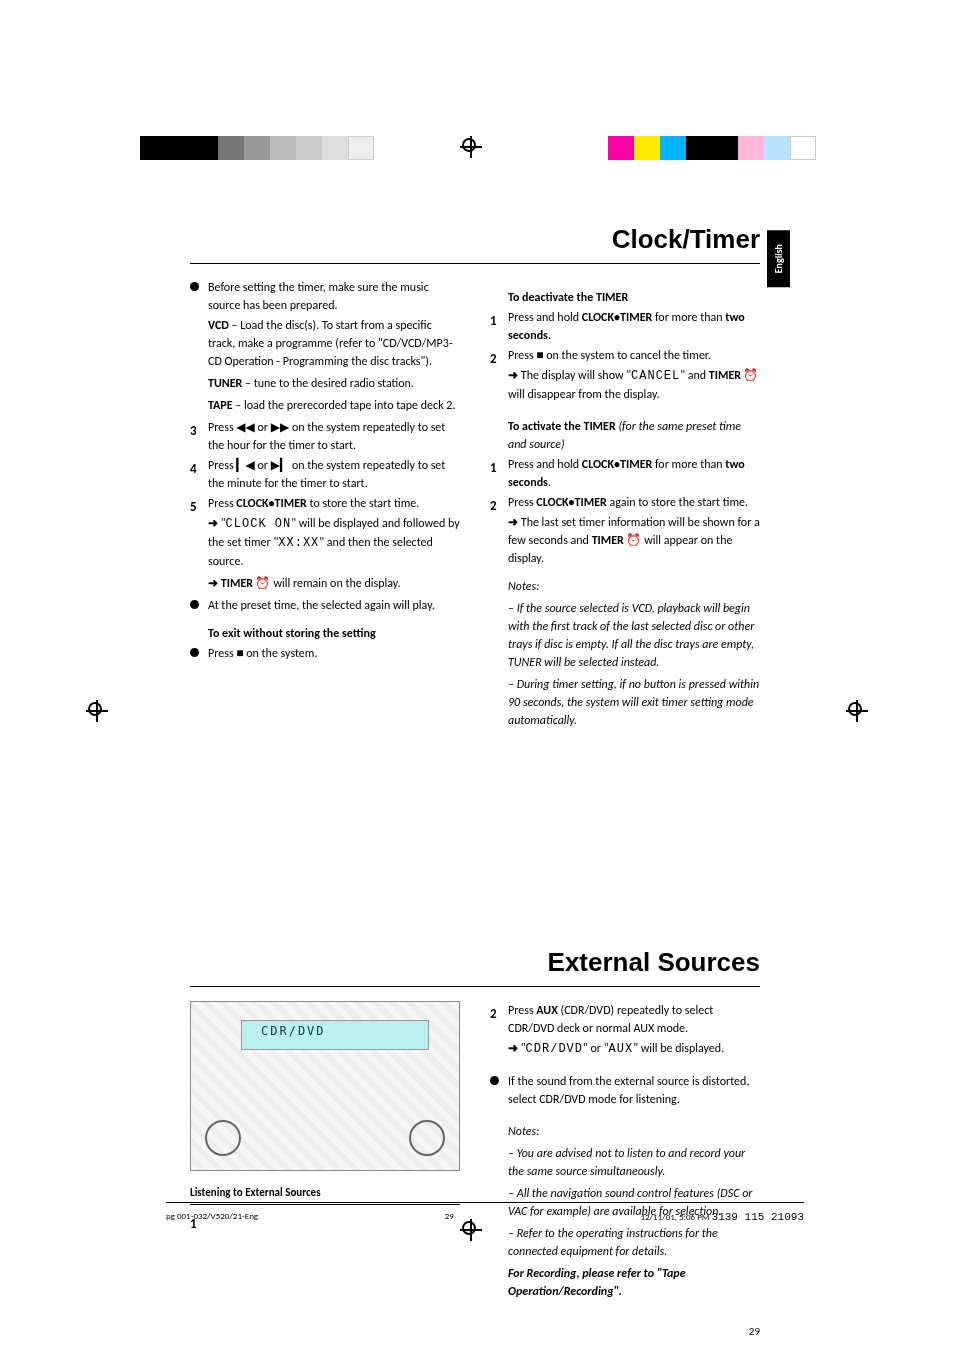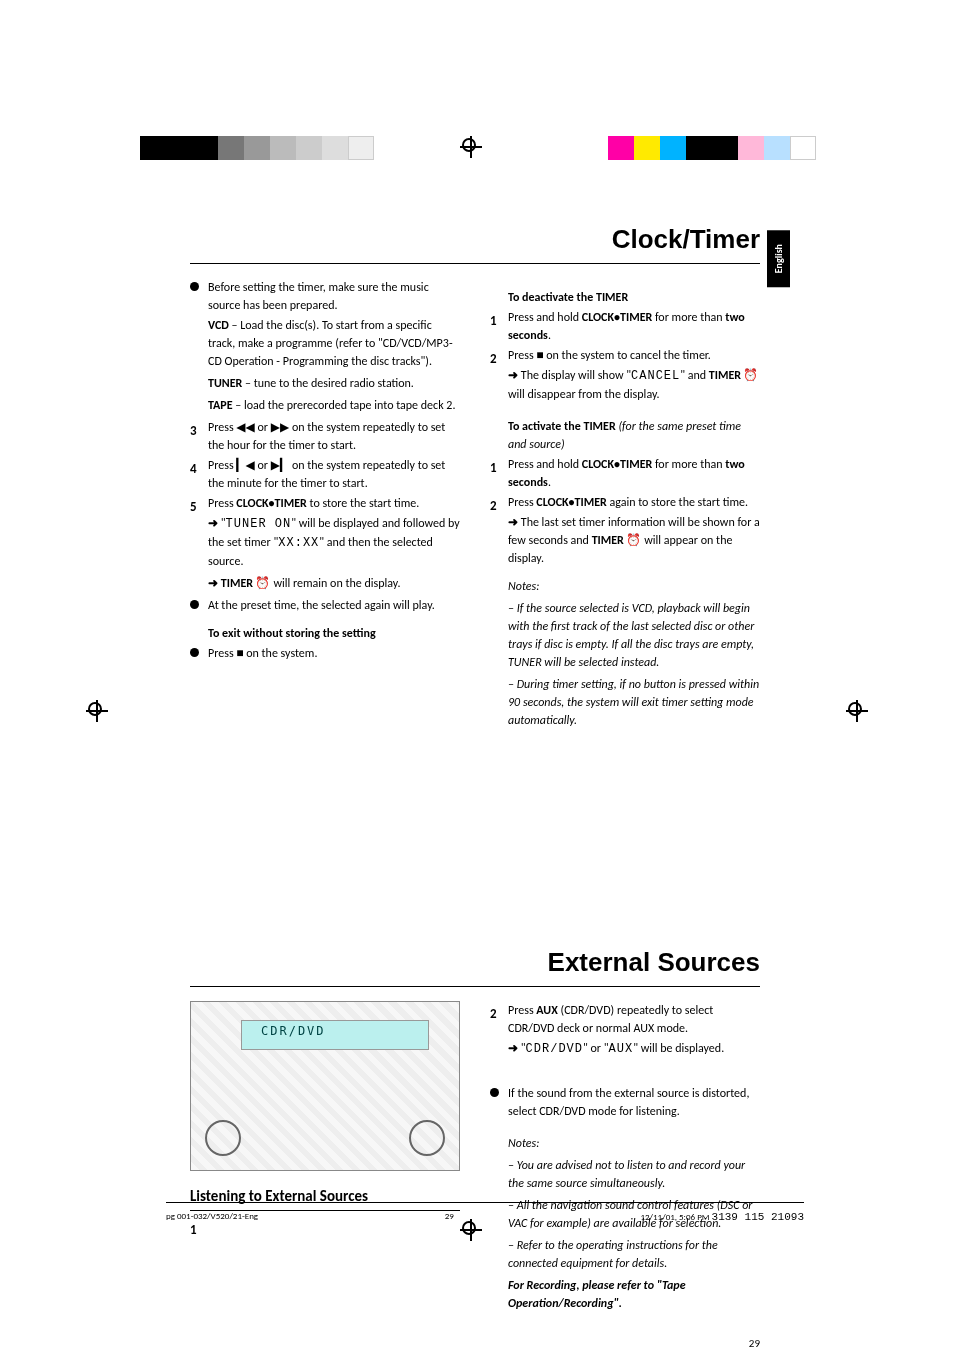--- a/index.html
+++ b/index.html
@@ -90,21 +90,21 @@
     background:#bbf0ee; border:1px solid #999;
   }
   .illus .knob {
     position:absolute; width:36px; height:36px; border:2px solid #666; border-radius:50%;
     bottom:14px;
   }
   .illus .knob.l { left:14px; }
   .illus .knob.r { right:14px; }
   .illus .lcdtext { position:absolute; top:20px; left:70px; font-family:monospace; font-size:12px; letter-spacing:2px; color:#044; }
   h2.listening {
-    font-size: 15px;
+    font-size: 11px;
     font-weight: bold;
     border-bottom: 1px solid #000;
     padding-bottom: 2px;
     margin-bottom: 6px;
   }
   .page-num { text-align:right; font-size:11px; margin-top:20px; }
   .footer {
     position:absolute;
     bottom: 126px;
     left: 166px;
@@ -182,21 +182,21 @@
       </div>
 
       <div class="li"><span class="mark">4</span>
         <span>Press </span><span>▎◀</span><span> or </span><span>▶▎</span><span> on the system repeatedly to set the minute for the timer to start.</span>
       </div>
 
       <div class="li"><span class="mark">5</span>
         <span>Press </span><span class="bold">CLOCK•TIMER</span><span> to store the start time.</span>
       </div>
       <p class="arrow" style="padding-left:18px">
-        <span>"</span><span class="disp">TUNER ON</span><span>" will be displayed and followed by the set timer "</span><span class="disp">XX:XX</span><span>" and then the selected source.</span>
+        <span>"</span><span class="disp">CLOCK ON</span><span>" will be displayed and followed by the set timer "</span><span class="disp">XX:XX</span><span>" and then the selected source.</span>
       </p>
       <p class="arrow" style="padding-left:18px">
         <span class="bold ticon">TIMER</span><span> ⏰ will remain on the display.</span>
       </p>
 
       <div class="li"><span class="bullet"></span>
         <span>At the preset time, the selected again will play.</span>
       </div>
 
       <p class="subhead" style="padding-left:18px">To exit without storing the setting</p>
@@ -253,21 +253,21 @@
       </div>
 
       <div class="col">
         <div class="li"><span class="mark">2</span>
           <span>Press </span><span class="bold">AUX</span><span> (CDR/DVD) repeatedly to select CDR/DVD deck or normal AUX mode.</span>
         </div>
         <p class="arrow" style="padding-left:18px">
           <span>"</span><span class="disp">CDR/DVD</span><span>" or "</span><span class="disp">AUX</span><span>" will be displayed.</span>
         </p>
 
-        <div class="li" style="margin-top:26px"><span class="bullet"></span>
+        <div class="li" style="margin-top:14px"><span class="bullet"></span>
           <span>If the sound from the external source is distorted, select CDR/DVD mode for listening.</span>
         </div>
 
         <p class="italic" style="padding-left:18px; margin-top:14px">Notes:</p>
         <p class="italic" style="padding-left:18px">–   You are advised not to listen to and record your the same source simultaneously.</p>
         <p class="italic" style="padding-left:18px">–   All the navigation sound control features (DSC or VAC for example) are available for selection.</p>
         <p class="italic" style="padding-left:18px">–   Refer to the operating instructions for the connected equipment for details.</p>
 
         <p class="bold italic" style="padding-left:18px; ">For Recording, please refer to "Tape Operation/Recording".</p>
       </div>

